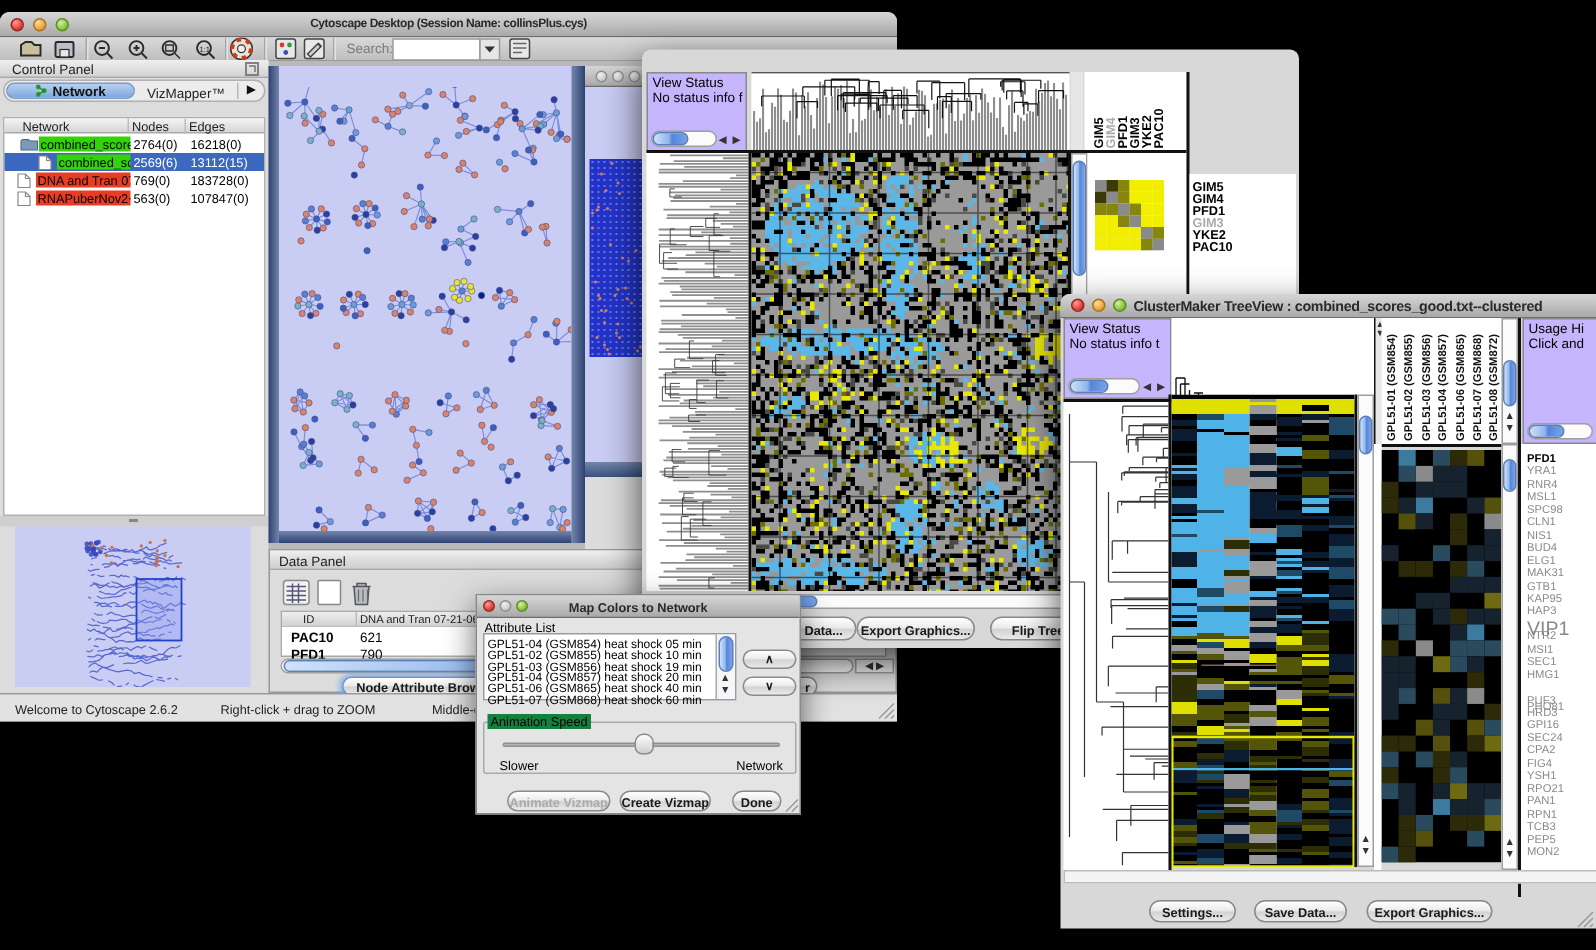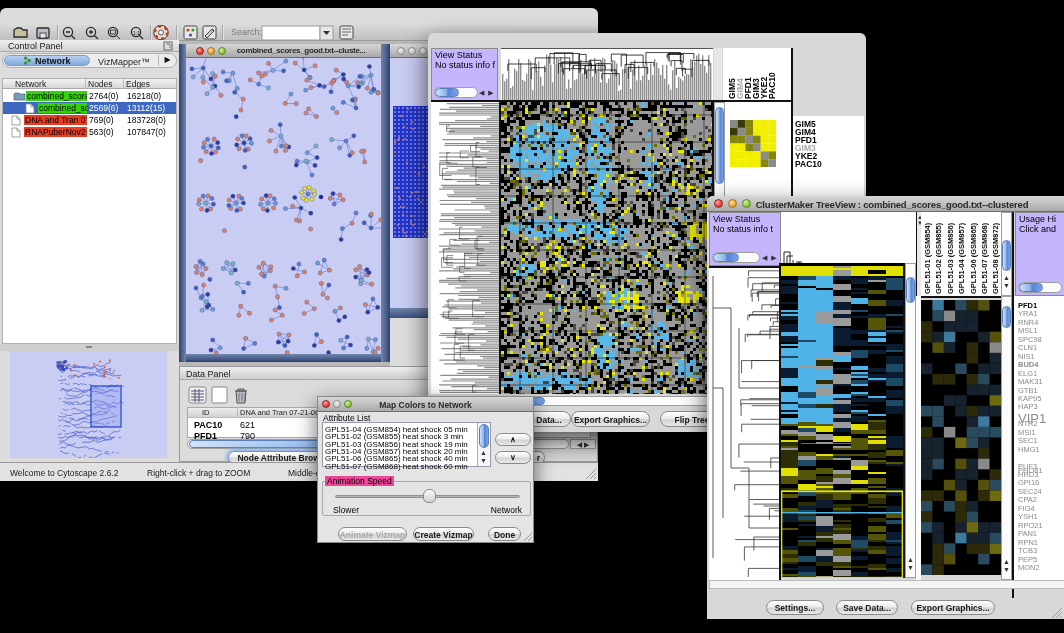--- a/index.html
+++ b/index.html
@@ -13,20 +13,26 @@
 .tl.x{background:radial-gradient(circle at 35% 30%,#f2f2f2,#cfcfcf 60%,#a8a8a8);border:0.5px solid #909090}
 .ttext{position:absolute;width:100%;text-align:center;font-weight:bold;color:#2a2a2a;}
 .panelbox{position:absolute;background:#c4b5fd;border:1px solid #8a8a8a;color:#000;font-size:9px;}
 .btn{position:absolute;background:linear-gradient(180deg,#fff 0%,#ececec 45%,#d3d3d3 55%,#e9e9e9 100%);
  border:1px solid #8a8a8a;border-radius:9px;font-weight:bold;color:#1a1a1a;
  text-align:center;font-size:8.5px;white-space:nowrap;overflow:hidden;}
 .sb-track{position:absolute;background:#fbfbfb;border:1px solid #9f9f9f;border-radius:6px;}
 .sb-arrows{position:absolute;font-size:7px;color:#333;letter-spacing:1px}
 </style></head><body>
 <div class="abs" style="left:0;top:8px;width:598px;height:473px;background:#dcdcdc;border-radius:6px 6px 0 0;box-shadow:0 10px 25px rgba(0,0,0,.65);overflow:hidden">
+    <div class="abs win-title" style="left:0;top:0;width:598px;height:17px;border-radius:6px 6px 0 0">
+      <span class="tl r" style="left:7px"></span>
+      <span class="tl o" style="left:22px"></span>
+      <span class="tl g" style="left:37px"></span>
+      <div class="ttext" style="top:3px;font-size:8px;letter-spacing:-0.3px">Cytoscape Desktop (Session Name: collinsPlus.cys)</div>
+    </div>
     <div class="abs" style="left:0;top:17px;width:598px;height:16px;background:linear-gradient(180deg,#d9d9d9,#bfbfbf);border-bottom:1px solid #9a9a9a;overflow:hidden">
       <svg width="598" height="23" style="position:absolute;top:-4px;left:0">
 <g stroke="#2b2b2b" stroke-width="1.3" fill="none">
 <path d="M14 16V9l3-2h4l2 2h4v7z" fill="#c8c09a"></path>
 <rect x="37" y="7" width="12" height="10" rx="1" fill="#b9c0cc"></rect>
           <rect x="40" y="12" width="6" height="5" fill="#e8e8e8" stroke-width="0.8"></rect>
 <circle cx="68" cy="11" r="4.6"></circle>
           <path d="M71.5 14.5L75 18M66 11h4"></path>
 <circle cx="91" cy="11" r="4.6"></circle>
           <path d="M94.5 14.5L98 18M89 11h4M91 9v4"></path>
@@ -171,26 +177,20 @@
         <span class="tl x" style="left:29px;width:8px;height:8px;margin-top:-4px"></span>
       </div>
       <div class="abs" style="left:0;top:14px;width:208px;height:258px;background:#c9ccf3"></div>
       <div class="abs" style="left:3px;top:62px;width:50px;height:132px;background:#2333c8;background-image:radial-gradient(circle,#6a78e8 0.9px,transparent 1px);background-size:4px 4px"></div>
       <div class="abs" style="left:0;top:0;width:2px;height:2px;border-radius:1px;box-shadow:14px 188px 0 0 #d8825f,9px 154px 0 0 #d8825f,7px 95px 0 0 #d8825f,49px 90px 0 0 #d8825f,33px 122px 0 0 #d8825f,24px 127px 0 0 #d8825f,12px 170px 0 0 #d8825f,8px 93px 0 0 #d8825f,4px 97px 0 0 #d8825f,22px 180px 0 0 #d8825f,21px 77px 0 0 #d8825f,15px 191px 0 0 #d8825f,6px 143px 0 0 #d8825f,21px 148px 0 0 #d8825f,19px 152px 0 0 #d8825f,26px 147px 0 0 #d8825f,45px 138px 0 0 #d8825f,10px 71px 0 0 #d8825f,47px 126px 0 0 #d8825f,12px 185px 0 0 #d8825f,30px 157px 0 0 #d8825f,44px 100px 0 0 #d8825f,20px 177px 0 0 #d8825f,10px 162px 0 0 #d8825f,8px 152px 0 0 #d8825f,36px 186px 0 0 #d8825f,42px 128px 0 0 #d8825f,13px 82px 0 0 #d8825f,28px 129px 0 0 #d8825f,7px 180px 0 0 #d8825f,27px 154px 0 0 #d8825f,14px 94px 0 0 #d8825f,4px 107px 0 0 #d8825f,16px 118px 0 0 #d8825f,21px 171px 0 0 #d8825f,45px 85px 0 0 #d8825f,22px 84px 0 0 #d8825f,34px 189px 0 0 #d8825f,13px 162px 0 0 #d8825f,17px 64px 0 0 #d8825f"></div>
       <div class="abs" style="left:0;top:264px;width:42px;height:10px;background:linear-gradient(180deg,#7286ac,#3c507e)"></div>
     </div>
     <div class="abs" style="left:179px;top:36px;width:211px;height:318px;background:#c9ccf3">
       <div class="abs" style="left:0;top:0;width:7px;height:318px;background:linear-gradient(90deg,#2e4270,#7286ac)"></div>
       <div class="abs" style="left:202px;top:0;width:9px;height:318px;background:linear-gradient(90deg,#7286ac,#2e4270)"></div>
-      <div class="abs win-title" style="left:7px;top:0;width:195px;height:14px">
-        <span class="tl r" style="left:10px;width:8px;height:8px;margin-top:-4px"></span>
-        <span class="tl o" style="left:21px;width:8px;height:8px;margin-top:-4px"></span>
-        <span class="tl g" style="left:32px;width:8px;height:8px;margin-top:-4px"></span>
-        <div class="ttext" style="top:2px;font-size:8px;letter-spacing:-0.3px;left:45px;width:140px">combined_scores_good.txt--cluste...</div>
-      </div>
       <div class="abs" style="left:7px;top:14px;width:195px;height:296px;overflow:hidden">
         <svg width="195" height="296" style="position:absolute;left:0;top:0">
           <path stroke="#7d8edb" stroke-width="0.8" fill="none" d="M17.2 10.0L17.4 24.1M17.2 10.0L7.2 19.0M17.2 10.0L5.9 10.8M17.2 10.0L21.0 -3.8M17.2 10.0L24.9 20.9M46.7 15.2L43.3 22.8M46.7 15.2L51.2 30.4M46.7 15.2L37.1 14.0M46.7 15.2L40.6 22.8M87.0 12.4L82.5 5.4M87.0 12.4L72.6 14.8M87.0 12.4L79.2 16.3M87.0 12.4L97.6 12.8M87.0 12.4L99.8 3.1M118.1 12.0L129.1 7.8M118.1 12.0L117.1 -1.7M118.1 12.0L109.3 5.0M118.1 12.0L123.9 19.4M118.1 12.0L124.0 19.7M157.4 16.5L160.7 24.4M157.4 16.5L150.2 12.2M157.4 16.5L145.6 25.1M157.4 16.5L148.0 22.1M185.0 17.2L186.9 31.9M185.0 17.2L183.4 8.5M185.0 17.2L187.9 31.4M185.0 17.2L176.5 24.9M185.0 17.2L171.6 24.5M185.0 17.2L181.4 30.2M185.0 17.2L176.1 18.5M35.0 37.3L29.0 28.1M29.0 28.1L21.0 35.7M105.0 36.0L99.3 45.4M99.3 45.4L110.3 45.7M145.0 33.8L147.7 23.1M147.7 23.1L138.2 28.6M185.0 34.4L192.0 34.7M192.0 34.7L192.0 34.8M26.7 29.5L29.2 18.2M26.7 29.5L26.6 15.6M26.7 29.5L16.8 19.4M72.7 26.2L75.7 18.1M72.7 26.2L82.4 29.9M72.7 26.2L64.2 21.9M133.6 27.4L124.9 29.6M133.6 27.4L119.7 32.2M133.6 27.4L120.9 22.2M162.1 27.8L168.3 41.8M162.1 27.8L173.9 18.4M162.1 27.8L174.2 26.3M162.1 27.8L172.7 28.8M162.1 27.8L157.6 21.1M55.0 52.0L57.2 41.2M57.2 41.2L48.7 34.3M120.0 55.0L130.4 58.6M130.4 58.6L122.6 50.8M170.0 50.0L169.4 40.8M170.0 50.0L169.0 42.0M170.0 50.0L166.4 42.0M170.0 50.0L157.3 44.4M25.0 88.0L32.2 89.9M25.0 88.0L29.5 94.0M25.0 88.0L25.5 95.5M25.0 88.0L20.2 93.7M25.0 88.0L17.6 89.3M25.0 88.0L18.2 84.8M25.0 88.0L21.6 81.3M25.0 88.0L28.2 81.2M25.0 88.0L31.7 84.7M58.0 85.0L65.5 85.3M58.0 85.0L62.4 91.1M58.0 85.0L59.2 92.4M58.0 85.0L53.1 90.7M58.0 85.0L50.7 86.9M58.0 85.0L51.6 81.1M58.0 85.0L55.9 77.8M58.0 85.0L60.1 77.8M58.0 85.0L64.1 80.7M95.0 78.0L102.8 88.9M95.0 78.0L94.2 66.7M95.0 78.0L100.2 88.0M95.0 78.0L95.5 88.1M95.0 78.0L83.5 83.0M95.0 78.0L99.5 92.5M95.0 78.0L90.0 93.1M95.0 78.0L85.0 72.5M130.0 88.0L121.3 94.7M121.3 94.7L131.1 99.6M131.1 99.6L121.0 104.0M160.0 83.0L153.7 89.8M160.0 83.0L163.8 97.3M160.0 83.0L167.8 77.8M160.0 83.0L166.3 94.9M160.0 83.0L145.7 81.6M178.0 93.0L178.7 104.0M178.7 104.0L175.6 93.4M120.0 103.0L129.0 107.4M120.0 103.0L111.2 103.2M120.0 103.0L110.3 107.1M120.0 103.0L126.0 117.0M20.0 145.0L27.4 146.2M20.0 145.0L24.6 150.9M20.0 145.0L21.0 152.4M20.0 145.0L15.5 151.0M20.0 145.0L12.6 146.0M20.0 145.0L13.2 141.9M20.0 145.0L17.2 138.1M20.0 145.0L22.1 137.8M20.0 145.0L25.9 140.4M50.0 145.0L57.5 145.0M50.0 145.0L54.3 151.2M50.0 145.0L50.8 152.5M50.0 145.0L44.8 150.4M50.0 145.0L42.9 147.5M50.0 145.0L43.1 142.0M50.0 145.0L46.9 138.2M50.0 145.0L52.9 138.1M50.0 145.0L55.8 140.3M82.0 145.0L89.5 145.3M82.0 145.0L87.6 150.0M82.0 145.0L81.4 152.5M82.0 145.0L77.3 150.9M82.0 145.0L74.6 146.4M82.0 145.0L75.7 140.9M82.0 145.0L80.1 137.7M82.0 145.0L84.0 137.8M82.0 145.0L88.2 140.8M115.0 150.0L106.6 148.3M115.0 150.0L113.6 162.9M115.0 150.0L110.5 162.2M115.0 150.0L108.8 139.5M115.0 150.0L124.8 155.2M115.0 150.0L99.5 150.6M157.1 141.8L148.2 146.1M157.1 141.8L144.3 140.4M157.1 141.8L153.8 137.1M148.2 146.1L147.0 135.6M148.2 146.1L153.8 137.1M144.3 140.4L147.0 135.6M147.0 135.6L153.8 137.1M122.0 136.0L128.5 136.0M122.0 136.0L126.0 141.1M122.0 136.0L120.2 142.2M122.0 136.0L117.0 140.2M122.0 136.0L115.7 134.4M122.0 136.0L118.7 130.4M122.0 136.0L123.3 129.6M122.0 136.0L127.7 133.0M170.0 155.0L166.0 165.2M166.0 165.2L156.4 170.6M156.4 170.6L155.1 181.5M185.0 170.0L185.3 156.2M185.0 170.0L178.2 164.8M185.0 170.0L194.8 161.8M185.0 170.0L199.2 169.7M20.0 210.6L16.2 216.7M20.0 210.6L9.9 208.7M20.0 210.6L14.1 203.3M20.0 210.6L17.1 205.9M16.2 216.7L10.6 214.5M16.2 216.7L9.9 208.7M16.2 216.7L14.1 203.3M10.6 214.5L9.9 208.7M10.6 214.5L14.1 203.3M10.6 214.5L17.1 205.9M9.9 208.7L14.1 203.3M14.1 203.3L17.1 205.9M49.3 212.0L45.3 214.9M49.3 212.0L37.2 210.5M49.3 212.0L40.8 204.5M49.3 212.0L46.9 205.7M45.3 214.9L37.2 210.5M45.3 214.9L40.8 204.5M45.3 214.9L46.9 205.7M37.2 210.5L40.8 204.5M37.2 210.5L46.9 205.7M40.8 204.5L46.9 205.7M84.5 212.7L78.2 218.1M84.5 212.7L75.5 216.2M84.5 212.7L77.3 205.1M84.5 212.7L84.9 208.8M78.2 218.1L75.5 216.2M78.2 218.1L73.0 209.3M78.2 218.1L77.3 205.1M78.2 218.1L84.9 208.8M75.5 216.2L77.3 205.1M75.5 216.2L84.9 208.8M73.0 209.3L77.3 205.1M77.3 205.1L84.9 208.8M118.6 213.9L111.3 217.9M118.6 213.9L107.4 210.5M111.3 217.9L112.9 206.0M143.5 212.2L134.2 215.0M143.5 212.2L131.6 205.1M143.5 212.2L138.2 202.2M134.2 215.0L138.2 202.2M181.6 216.9L175.0 221.9M181.6 216.9L169.7 219.1M181.6 216.9L169.8 211.8M181.6 216.9L173.6 208.5M181.6 216.9L180.9 211.7M175.0 221.9L169.7 219.1M175.0 221.9L173.6 208.5M175.0 221.9L180.9 211.7M169.7 219.1L180.9 211.7M169.8 211.8L173.6 208.5M169.8 211.8L180.9 211.7M10.0 230.0L15.1 239.7M15.1 239.7L21.1 249.0M17.6 227.1L16.5 238.1M16.5 238.1L22.7 247.2M22.7 247.2L21.7 236.3M62.3 225.4L51.3 225.2M51.3 225.2L57.6 234.2M100.0 230.3L89.2 228.2M89.2 228.2L91.6 238.9M91.6 238.9L93.4 249.7M142.9 227.1L137.0 236.3M137.0 236.3L135.3 225.5M174.7 225.7L185.7 226.2M185.7 226.2L175.4 222.4M175.4 222.4L183.0 214.5M26.8 251.3L16.1 252.3M26.8 251.3L20.0 243.6M16.1 252.3L20.0 243.6M63.5 255.2L54.7 248.2M52.8 257.4L54.7 248.2M96.2 257.2L85.4 262.1M96.2 257.2L89.1 252.0M128.2 250.7L118.1 255.5M128.2 250.7L120.8 244.1M158.8 258.8L152.9 262.5M152.9 262.5L149.0 253.3M149.0 253.3L154.4 249.9M191.7 249.4L181.8 254.2M191.7 249.4L179.4 246.6M191.7 249.4L186.9 240.9M181.8 254.2L179.4 246.6M181.8 254.2L186.9 240.9M34.2 289.8L25.0 292.1M34.2 289.8L26.7 282.0M68.8 285.4L57.7 290.6M68.8 285.4L59.6 280.3M57.7 290.6L59.6 280.3M102.2 283.2L98.9 287.6M102.2 283.2L92.4 284.2M102.2 283.2L92.9 276.0M102.2 283.2L103.0 276.8M98.9 287.6L92.4 284.2M98.9 287.6L92.9 276.0M98.9 287.6L103.0 276.8M92.4 284.2L92.9 276.0M92.4 284.2L103.0 276.8M92.9 276.0L103.0 276.8M135.4 283.7L128.3 287.5M135.4 283.7L130.6 276.6M128.3 287.5L130.6 276.6M164.5 287.0L157.5 290.1M164.5 287.0L154.6 282.4M157.5 290.1L161.2 279.0M154.6 282.4L161.2 279.0M192.1 290.4L187.2 293.6M187.2 293.6L182.4 281.1M187.2 293.6L189.4 281.6M180.8 290.4L182.4 281.1M182.4 281.1L189.4 281.6"></path>
           <circle cx="17.2" cy="10.0" r="2.1" fill="#3d5fc0" stroke="#44508f" stroke-width="0.4"></circle>
           <circle cx="17.4" cy="24.1" r="2.1" fill="#dd8265" stroke="#44508f" stroke-width="0.4"></circle>
           <circle cx="7.2" cy="19.0" r="2.1" fill="#7ab0c8" stroke="#44508f" stroke-width="0.4"></circle>
           <circle cx="5.9" cy="10.8" r="2.1" fill="#3d5fc0" stroke="#44508f" stroke-width="0.4"></circle>
           <circle cx="21.0" cy="-3.8" r="2.1" fill="#3d5fc0" stroke="#44508f" stroke-width="0.4"></circle>
           <circle cx="24.9" cy="20.9" r="2.1" fill="#2a3fa0" stroke="#44508f" stroke-width="0.4"></circle>
           <circle cx="46.7" cy="15.2" r="2.1" fill="#6b9bd8" stroke="#44508f" stroke-width="0.4"></circle>
@@ -809,21 +809,21 @@
     <div class="abs" style="left:295px;top:110px;width:9px;height:22px;background:linear-gradient(90deg,#cfe2f8 0%,#8fb5ec 45%,#5585dc 55%,#7ba3e4 100%);border-radius:5px;border:1px solid #5c7fb9;"></div>
     <div class="abs" style="left:296px;top:362px;font-size:7px;color:#333;line-height:8px">▲<br>▼</div>
     <div class="abs" style="left:307px;top:100px;width:73px;height:284px;background:#fff">
       <div class="abs" style="left:4px;top:5.0px;font-size:7.5px;font-weight:bold;color:#000">PFD1</div>
       <div class="abs" style="left:4px;top:13.4px;font-size:7.5px;font-weight:normal;color:#8a8a8a">YRA1</div>
       <div class="abs" style="left:4px;top:21.9px;font-size:7.5px;font-weight:normal;color:#8a8a8a">RNR4</div>
       <div class="abs" style="left:4px;top:30.3px;font-size:7.5px;font-weight:normal;color:#8a8a8a">MSL1</div>
       <div class="abs" style="left:4px;top:38.8px;font-size:7.5px;font-weight:normal;color:#8a8a8a">SPC98</div>
       <div class="abs" style="left:4px;top:47.2px;font-size:7.5px;font-weight:normal;color:#8a8a8a">CLN1</div>
       <div class="abs" style="left:4px;top:55.7px;font-size:7.5px;font-weight:normal;color:#8a8a8a">NIS1</div>
-      <div class="abs" style="left:4px;top:64.1px;font-size:7.5px;font-weight:bold;color:#8a8a8a">BUD4</div>
+      <div class="abs" style="left:4px;top:64.1px;font-size:7.5px;font-weight:normal;color:#8a8a8a">BUD4</div>
       <div class="abs" style="left:4px;top:72.6px;font-size:7.5px;font-weight:normal;color:#8a8a8a">ELG1</div>
       <div class="abs" style="left:4px;top:81.0px;font-size:7.5px;font-weight:normal;color:#8a8a8a">MAK31</div>
       <div class="abs" style="left:4px;top:89.5px;font-size:7.5px;font-weight:normal;color:#8a8a8a">GTB1</div>
       <div class="abs" style="left:4px;top:97.9px;font-size:7.5px;font-weight:normal;color:#8a8a8a">KAP95</div>
       <div class="abs" style="left:4px;top:106.4px;font-size:7.5px;font-weight:normal;color:#8a8a8a">HAP3</div>
       <div class="abs" style="left:4px;top:114.8px;font-size:13px;font-weight:normal;color:#8a8a8a">VIP1</div>
       <div class="abs" style="left:4px;top:123.3px;font-size:7.5px;font-weight:normal;color:#8a8a8a">NTR2</div>
       <div class="abs" style="left:4px;top:131.8px;font-size:7.5px;font-weight:normal;color:#8a8a8a">MSI1</div>
       <div class="abs" style="left:4px;top:140.2px;font-size:7.5px;font-weight:normal;color:#8a8a8a">SEC1</div>
       <div class="abs" style="left:4px;top:148.6px;font-size:7.5px;font-weight:normal;color:#8a8a8a">HMG1</div>
@@ -853,34 +853,34 @@
 <div class="abs" style="left:317px;top:396px;width:217px;height:147px;background:#e4e4e4;border:1px solid #888;box-shadow:0 8px 20px rgba(0,0,0,.6)">
     <div class="abs win-title" style="left:0;top:0;width:215px;height:15px">
       <span class="tl r" style="left:4px;width:8px;height:8px;margin-top:-4px"></span>
       <span class="tl x" style="left:15px;width:8px;height:8px;margin-top:-4px"></span>
       <span class="tl g" style="left:26px;width:8px;height:8px;margin-top:-4px"></span>
       <div class="ttext" style="top:3px;font-size:8.5px">Map Colors to Network</div>
     </div>
     <span class="abs" style="left:5px;top:16px;font-size:8.5px;color:#000">Attribute List</span>
     <div class="abs" style="left:4px;top:25px;width:169px;height:45px;background:#fff;border:1px solid #99a">
       <div class="abs" style="left:2px;top:2.0px;font-size:8px;color:#000;white-space:nowrap">GPL51-04 (GSM854) heat shock 05 min</div>
-      <div class="abs" style="left:2px;top:9.3px;font-size:8px;color:#000;white-space:nowrap">GPL51-02 (GSM855) heat shock 3 min</div>
+      <div class="abs" style="left:2px;top:9.3px;font-size:8px;color:#000;white-space:nowrap">GPL51-02 (GSM855) heat shock 10 min</div>
       <div class="abs" style="left:2px;top:16.6px;font-size:8px;color:#000;white-space:nowrap">GPL51-03 (GSM856) heat shock 19 min</div>
       <div class="abs" style="left:2px;top:23.9px;font-size:8px;color:#000;white-space:nowrap">GPL51-04 (GSM857) heat shock 20 min</div>
       <div class="abs" style="left:2px;top:31.2px;font-size:8px;color:#000;white-space:nowrap">GPL51-06 (GSM865) heat shock 40 min</div>
       <div class="abs" style="left:2px;top:38.5px;font-size:8px;color:#000;white-space:nowrap">GPL51-07 (GSM868) heat shock 60 min</div>
       <div class="abs" style="left:154px;top:0;width:13px;height:43px;background:#f6f6f6;border-left:1px solid #aaa">
         <div class="abs" style="left:1px;top:1px;width:10px;height:24px;background:linear-gradient(90deg,#cfe2f8 0%,#8fb5ec 45%,#5585dc 55%,#7ba3e4 100%);border-radius:5px;border:1px solid #5c7fb9;"></div>
         <div class="abs" style="left:2px;top:26px;font-size:7px;color:#333;line-height:8px">▲<br>▼</div>
       </div>
     </div>
     <div class="btn" style="left:177px;top:36px;width:36px;height:13px;line-height:12px;font-size:8px;border-radius:7px">∧</div>
     <div class="btn" style="left:177px;top:54px;width:36px;height:13px;line-height:12px;font-size:8px;border-radius:7px">∨</div>
     <div class="abs" style="left:4px;top:84px;width:209px;height:35px;border:1px solid #aaa;border-radius:2px">
-      <span class="abs" style="left:2px;top:-6px;background:#ec4899;font-size:8.5px;color:#000;padding:0 2px">Animation Speed</span>
+      <span class="abs" style="left:2px;top:-6px;background:#15803d;font-size:8.5px;color:#000;padding:0 2px">Animation Speed</span>
       <div class="abs" style="left:12px;top:13px;width:185px;height:3px;background:#b5b5b5;border:1px solid #909090;border-radius:2px"></div>
       <div class="abs" style="left:100px;top:7px;width:13px;height:14px;background:linear-gradient(180deg,#fdfdfd,#cfcfcf);border:1px solid #8a8a8a;border-radius:6px 6px 5px 5px"></div>
       <span class="abs" style="left:10px;top:23px;font-size:8.5px;color:#000">Slower</span>
       <span class="abs" style="right:8px;top:23px;font-size:8.5px;color:#000">Network</span>
     </div>
     <div class="btn" style="left:20px;top:130px;width:69px;height:14px;line-height:14px;color:#aaa">Animate Vizmap</div>
     <div class="btn" style="left:95px;top:130px;width:61px;height:14px;line-height:14px">Create Vizmap</div>
     <div class="btn" style="left:170px;top:130px;width:33px;height:14px;line-height:14px">Done</div>
     <svg class="abs" style="right:0px;bottom:0px" width="10" height="10">
       <path d="M9 1L1 9M9 5L5 9" stroke="#999" stroke-width="1"></path>

